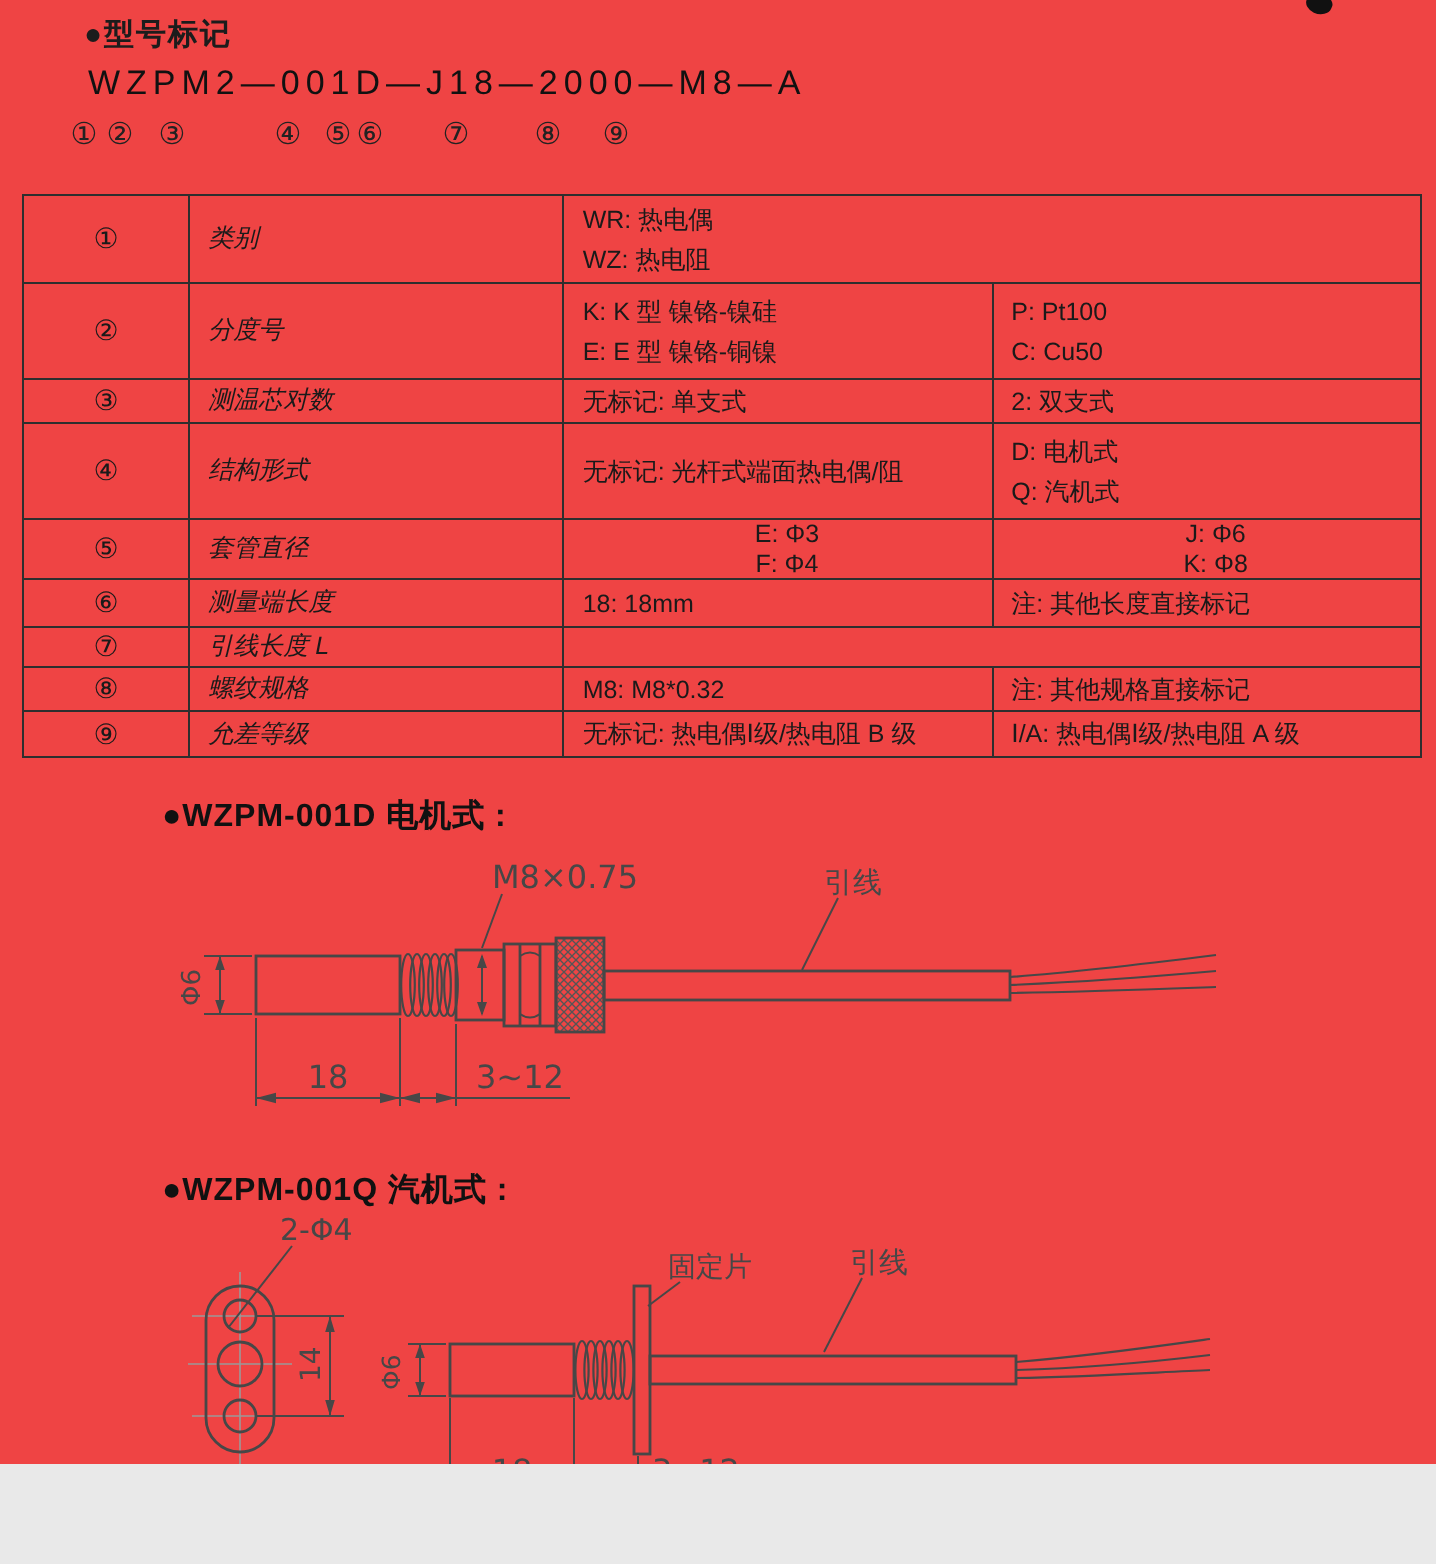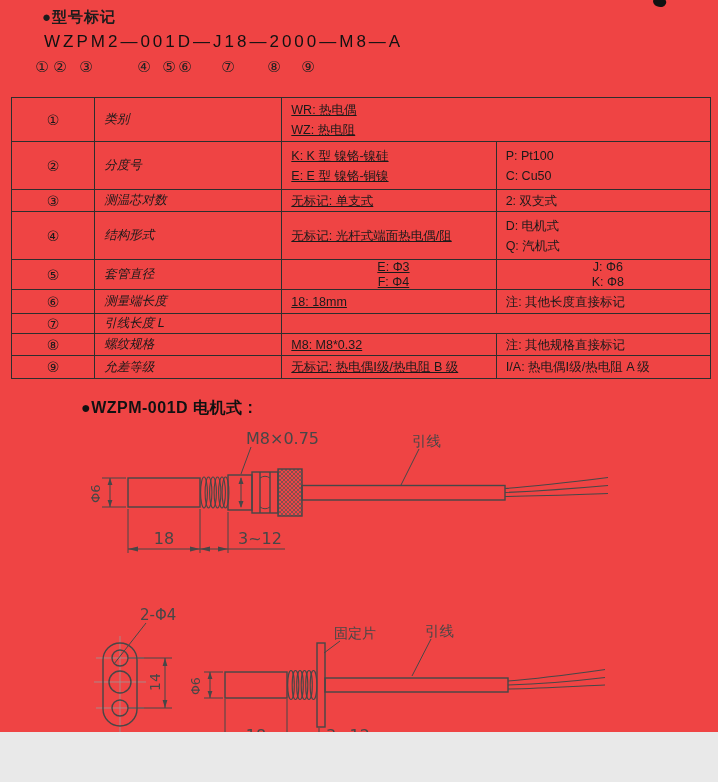--- a/index.html
+++ b/index.html
@@ -9,21 +9,21 @@
   
   .doc-title{position:absolute;left:42px;top:8px;font-size:15px;font-weight:bold;letter-spacing:1px;}
   .model-code{position:absolute;left:44px;top:32px;font-size:17px;letter-spacing:3px;color:#111;}
   .marker{position:absolute;top:58px;width:18px;text-align:center;font-size:15px;color:#222;}
 
   
   .spec-table{position:absolute;left:11px;top:97px;width:700px;border-collapse:collapse;table-layout:fixed;}
   .spec-table td{border:1.5px solid #2e2e2e;font-size:12.5px;vertical-align:middle;padding:0;color:#1a1a1a;}
   .spec-table td.num{width:51px;text-align:center;font-size:14px;}
   .spec-table td.lbl{width:107px;padding-left:9px;font-style:italic;}
-  .spec-table td.v1{width:258px;padding-left:9px;text-decoration:underline;}
+  .spec-table td.v1{width:258px;padding-left:9px;}
   .spec-table td.v2{padding-left:9px;}
   .ln{line-height:1.6;}
   .tight .ln{line-height:1.15;text-align:center;}
 
   
   .sec-head{position:absolute;font-size:16px;font-weight:bold;color:#111;letter-spacing:0.5px;margin-left:33px;}
 
   .diagram{position:absolute;}
   svg text{font-family:"DejaVu Sans","Liberation Sans",sans-serif;fill:#474747;}
 
@@ -209,20 +209,21 @@
           <line x1="140" y1="89" x2="140" y2="133"></line>
           <line x1="168" y1="92" x2="168" y2="133"></line>
         <line x1="68" y1="129" x2="225" y2="129"></line>
         <path d="M68,129 l10,-2.6 0,5.2 z M140,129 l-10,-2.6 0,5.2 z M140,129 l10,-2.6 0,5.2 z M168,129 l-10,-2.6 0,5.2 z" fill="#474747" stroke="none"></path>
       </g>
       <text x="104" y="124" font-size="16" text-anchor="middle">18</text>
       <text x="178" y="124" font-size="16">3~12</text>
     </svg>
   </div>
 
+  <div class="sec-head" style="left:48px;top:585px">●WZPM-001Q 汽机式 :</div>
 
   <div class="diagram" style="left:60px;top:600px">
     <svg width="600" height="182" viewBox="0 0 600 182">
 
       <g stroke="#9a9a9a" stroke-width="0.8">
         <line x1="60" y1="36" x2="60" y2="133"></line>
         <line x1="36" y1="58" x2="84" y2="58"></line>
           <line x1="34" y1="82" x2="86" y2="82"></line>
           <line x1="36" y1="108" x2="84" y2="108"></line>
       </g>

